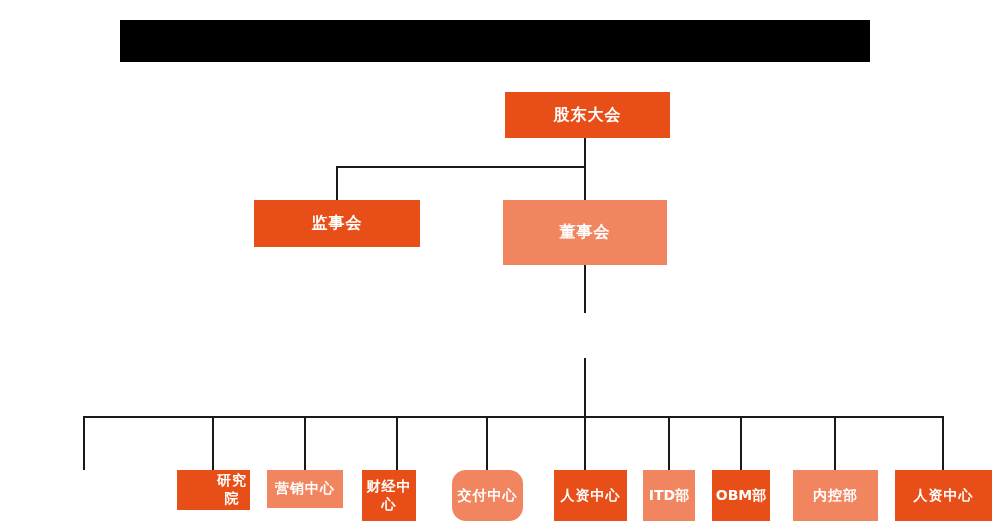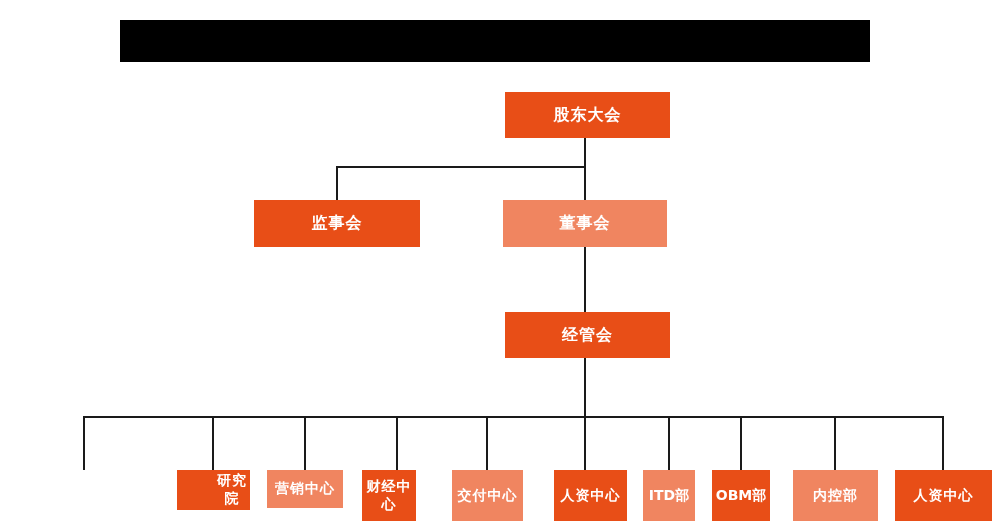--- a/index.html
+++ b/index.html
@@ -63,27 +63,26 @@
   <div class="line v" style="left:486px; top:416px; height:54px;"></div>
   <div class="line v" style="left:584px; top:416px; height:54px;"></div>
   <div class="line v" style="left:668px; top:416px; height:54px;"></div>
   <div class="line v" style="left:740px; top:416px; height:54px;"></div>
   <div class="line v" style="left:834px; top:416px; height:54px;"></div>
   <div class="line v" style="left:942px; top:416px; height:54px;"></div>
 
   <div class="node" style="left: 505px; top: 92px; width: 165px; height: 46px; font-size: 16px; background: rgb(232, 78, 23);">股东大会</div>
 
   <div class="node" style="left: 254px; top: 200px; width: 166px; height: 47px; font-size: 16px; background: rgb(232, 78, 23);">监事会</div>
-  <div class="node" style="left: 503px; top: 200px; width: 164px; height: 47px; font-size: 16px; background: rgb(240, 133, 96);">董事会</div>
+  <div class="node" style="left: 503px; top: 200px; width: 164px; height: 65px; font-size: 16px; background: rgb(240, 133, 96);">董事会</div>
 
-  <div class="node" style="left: 505px; top: 312px; width: 165px; height: 46px; font-size: 16px; background: rgb(232, 78, 23);">经管会</div>
 
   <div class="node" style="left: 177px; top: 470px; width: 73px; height: 40px; font-size: 14px; background: rgb(232, 78, 23); padding-left: 37px;">研究院</div>
   <div class="node" style="left: 267px; top: 470px; width: 76px; height: 38px; font-size: 14px; background: rgb(240, 133, 96);">营销中心</div>
   <div class="node" style="left: 362px; top: 470px; width: 54px; height: 51px; font-size: 14px; background: rgb(232, 78, 23);">财经中心</div>
-  <div class="node" style="left: 452px; top: 470px; width: 71px; height: 51px; font-size: 14px; background: rgb(240, 133, 96);">交付中心</div>
+  <div class="node" style="left: 452px; top: 470px; width: 71px; height: 51px; font-size: 14px; background: rgb(240, 133, 96); border-radius: 14px;">交付中心</div>
   <div class="node" style="left: 545px; top: 470px; width: 73px; height: 51px; font-size: 14px; background: rgb(232, 78, 23); margin-left: 9px;">人资中心</div>
   <div class="node" style="left: 643px; top: 470px; width: 52px; height: 51px; font-size: 14px; letter-spacing: 0px; background: rgb(240, 133, 96);">ITD部</div>
   <div class="node" style="left: 712px; top: 470px; width: 58px; height: 51px; font-size: 14px; letter-spacing: 0px; background: rgb(232, 78, 23);">OBM部</div>
   <div class="node" style="left: 793px; top: 470px; width: 85px; height: 51px; font-size: 14px; background: rgb(240, 133, 96);">内控部</div>
   <div class="node" style="left: 895px; top: 470px; width: 97px; height: 51px; font-size: 14px; background: rgb(232, 78, 23);">人资中心</div>
 
 </div>
 
 </body></html>

